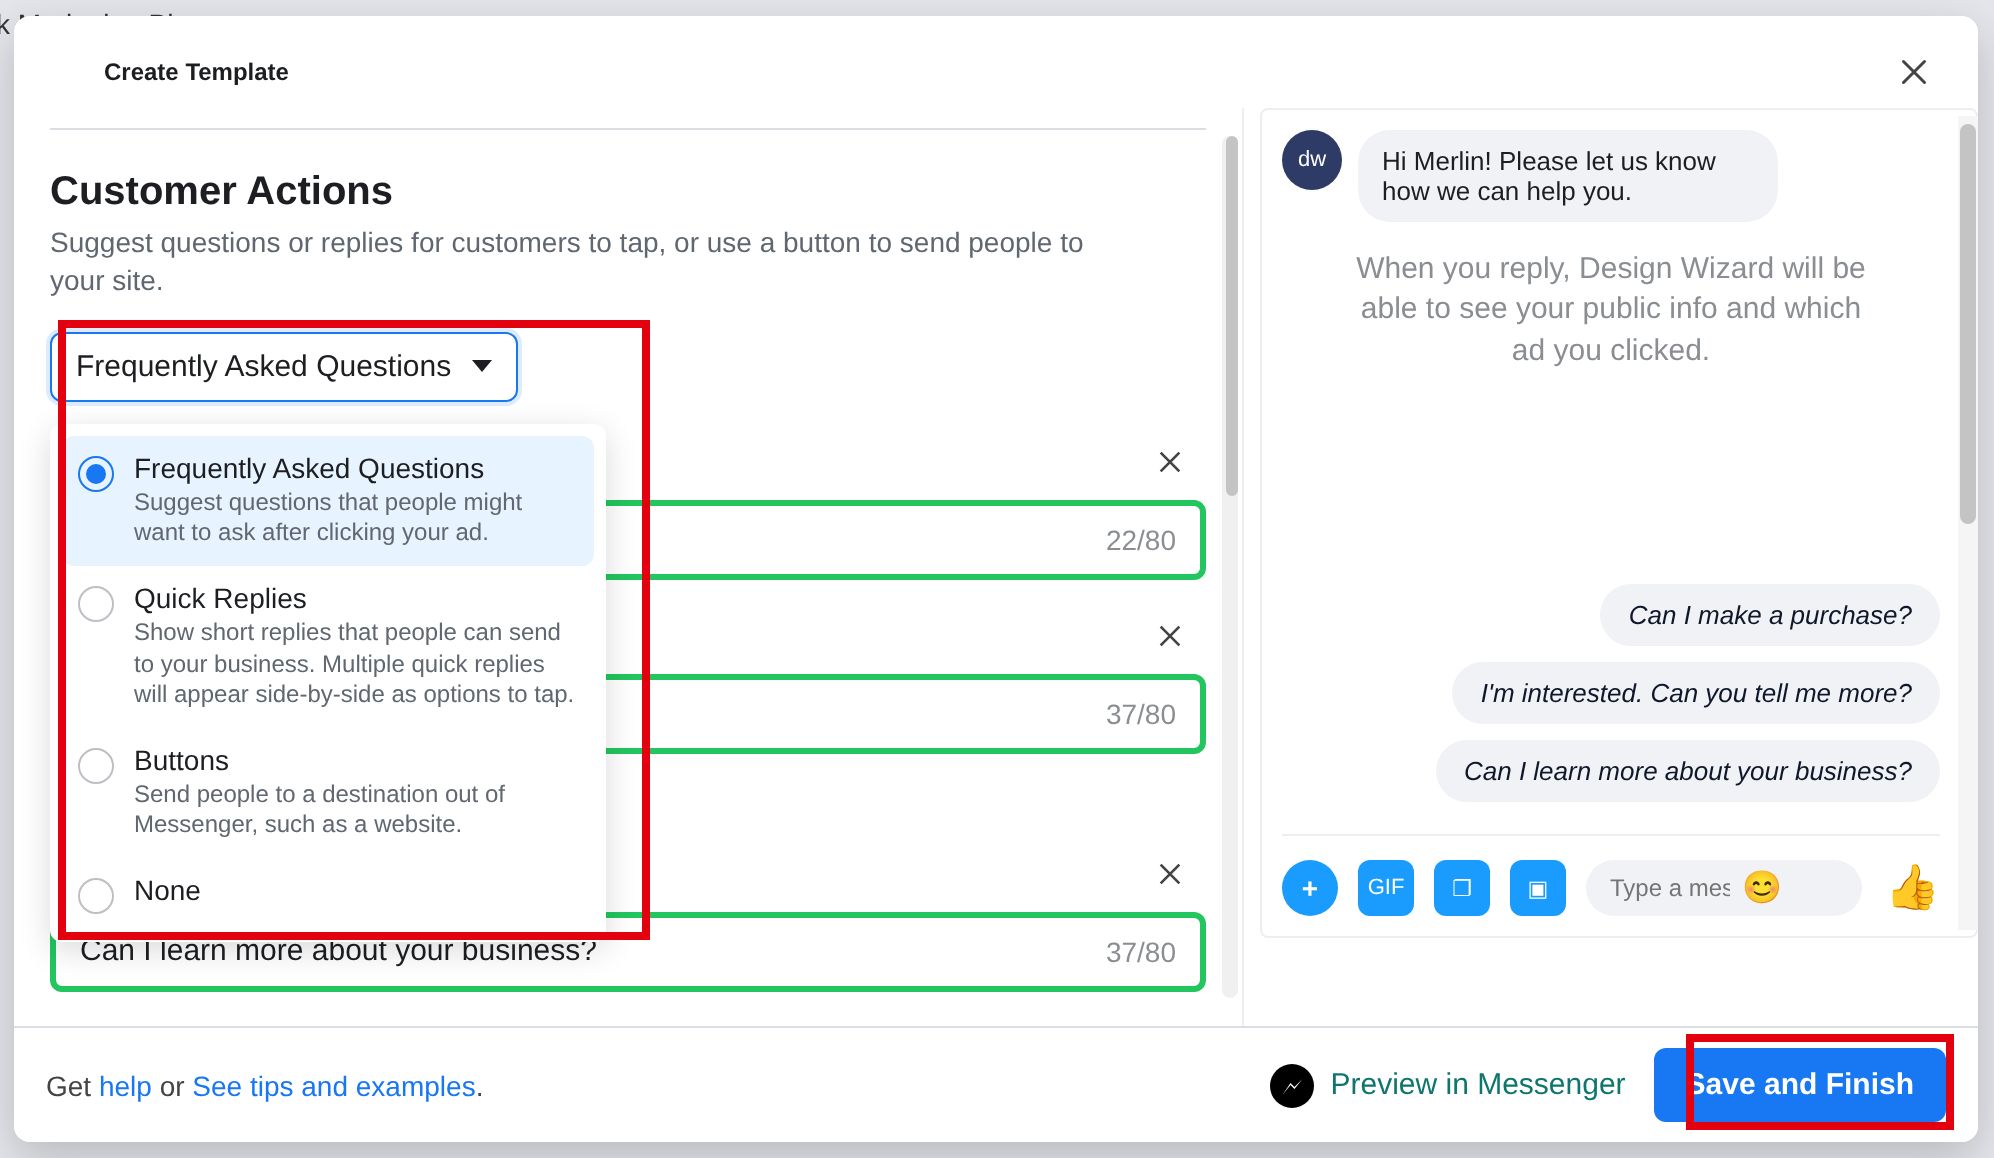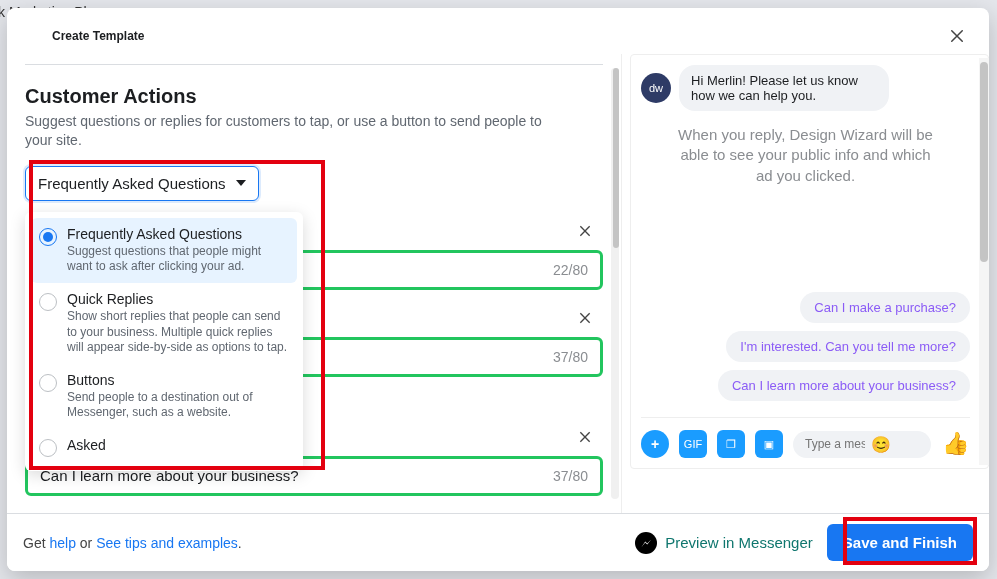--- a/index.html
+++ b/index.html
@@ -50,27 +50,27 @@
   .q-close svg { width:16px; height:16px; stroke:#444; stroke-width:2;}
   .q-input-row {
     display:flex; align-items:center; border:3px solid #22c55e; border-radius:6px; padding: 0 12px; height:40px;
   }
   .q-input { flex:1; border:none; outline:none; font-size:15px; color:#1c1e21; background:transparent;}
   .q-count { font-size:14px; color:#8a8d91; margin-left:8px;}
   .q3-group { position: relative; margin-top: 44px;}
   
   
   .preview-pane { position:absolute; left: 8px; top:0; right:0; bottom:44px; border:1px solid #eee; border-radius:4px; overflow:auto; padding: 10px 18px 10px 10px; display:flex; flex-direction:column;}
-  .preview-msg-row { display:flex; gap:8px; align-items:center; margin-bottom:8px;}
+  .preview-msg-row { display:flex; gap:8px; align-items:flex-start; margin-bottom:8px;}
   .avatar { width:30px; height:30px; border-radius:50%; background:#2e3b66; color:#fff; font-size:11px; display:flex; align-items:center; justify-content:center; flex-shrink:0;}
   .bubble-grey { background:#f0f2f5; border-radius:16px; padding:8px 12px; font-size:13px; color:#1c1e21; max-width:210px;}
   .reply-note { font-size:15px; color:#8a8d91; text-align:center; margin: 6px auto 20px; max-width: 270px; line-height:1.35;}
   .spacer { flex:1; }
   .chip-row { display:flex; flex-direction:column; align-items:flex-end; gap:8px; margin-bottom:8px;}
-  .chip { background:#f0f2f5; border-radius:16px; padding:8px 14px; font-size:13px; color:#8b5cf6;}
+  .chip { background:#f0f2f5; border-radius:16px; padding:8px 14px; font-size:13px; color:#0f172a;font-style:italic;}
   .composer { display:flex; align-items:center; gap:10px; padding-top:12px; border-top:1px solid #eee; margin-top:8px;}
   .circ { width:28px; height:28px; border-radius:50%; background:#1a9cff; display:flex;align-items:center;justify-content:center; color:#fff; font-size:14px; font-weight:bold;}
   .sq   { width:28px; height:28px; border-radius:6px; background:#1a9cff; display:flex;align-items:center;justify-content:center; color:#fff; font-size:11px; font-weight:normal;}
   .msgbox { flex:1; background:#f0f2f5; border-radius:16px; padding:4px 6px 4px 12px; display:flex; align-items:center; gap:6px;}
   .msgbox input { border:none; background:transparent; outline:none; font-size:12px; width: 60px; color:#8a8d91;}
   .emoji { font-size:16px;}
   .thumb { color:#1a9cff; font-size:22px; margin-left:2px;}
   
   .modal-footer {
     border-top:1px solid #dadde1; padding: 10px 16px; display:flex; align-items:center; justify-content:space-between;
@@ -144,21 +144,21 @@
           <div class="menu-item">
             <div class="radio"></div>
             <div class="menu-texts">
               <div class="menu-title">Buttons</div>
               <div class="menu-desc">Send people to a destination out of Messenger, such as a website.</div>
             </div>
           </div>
           <div class="menu-item">
             <div class="radio"></div>
             <div class="menu-texts">
-              <div class="menu-title">Asked</div>
+              <div class="menu-title">None</div>
             </div>
           </div>
         </div>
       </div>
 
       
       <div class="question-block">
         <div class="q-head">
           <span class="q-label" style="visibility:hidden">Question #1</span>
           <button class="q-close">

